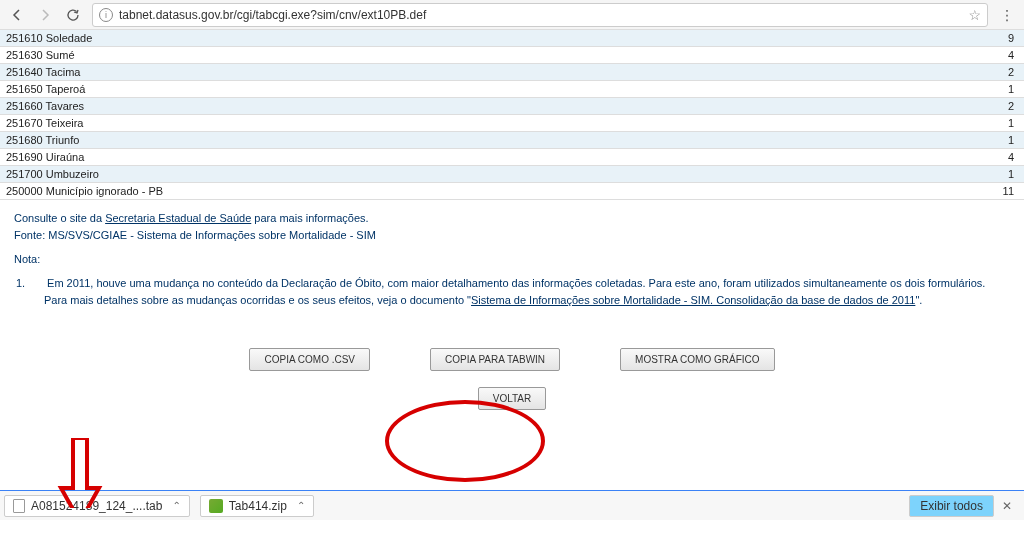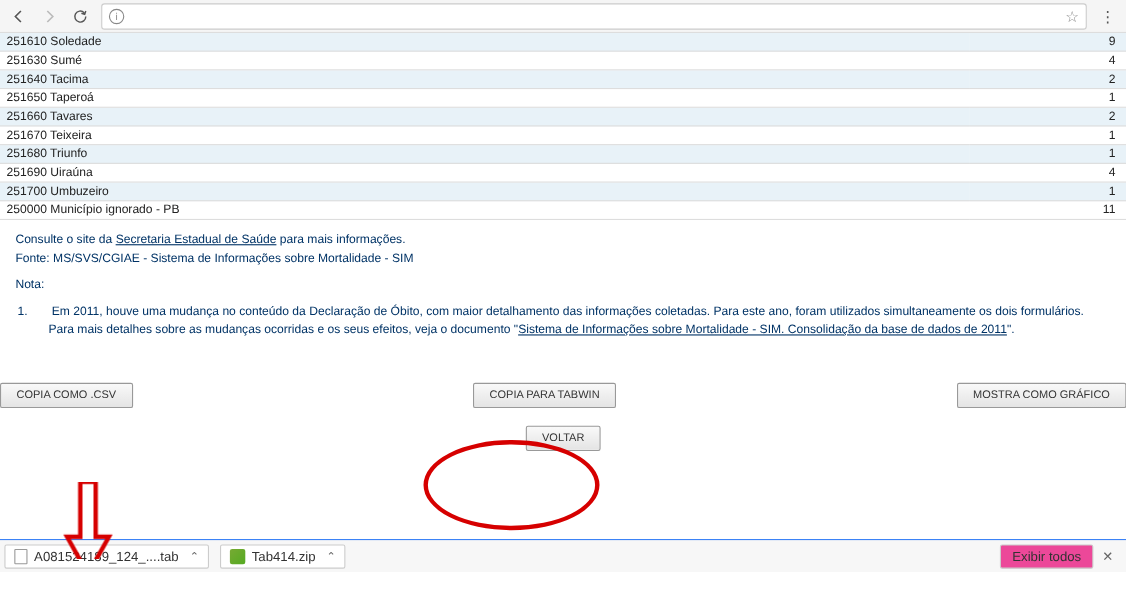--- a/index.html
+++ b/index.html
@@ -91,21 +91,21 @@
       padding: 4px 14px 20px 44px;
       color: #003366;
       font-size: 11px;
       line-height: 1.5;
     }
     .nota-list .num { display: inline-block; width: 28px; margin-left: -28px; }
     .nota-list a { color: #003366; text-decoration: underline; margin-top: 44px; }
     
     .button-row {
       display: flex;
-      justify-content: space-between;
+      justify-content: center;
       gap: 60px;
       padding: 20px 0 10px;
       position: relative;
     }
     .button-row2 {
       display: flex;
       justify-content: center;
       padding: 6px 0 20px;
       align-items: center;
     }
@@ -170,21 +170,21 @@
       background: linear-gradient(135deg,#7a3,#5a2);
       border-radius: 2px;
       display: inline-block;
       position: relative;
     }
     .chev { font-size: 10px; color: #666; margin-left: 4px; }
     .show-all {
       margin-left: auto;
       border: 1px solid #ccc;
       border-radius: 2px;
-      background: #ec4899;
+      background: #7dd3fc;
       padding: 3px 10px;
       cursor: pointer;
     }
     .close-dl { padding: 0 8px; color: #666; cursor: pointer; }
   </style>
 </head>
 <body>
 
 <div class="browser-bar">
   <div class="nav-btn">
@@ -197,20 +197,21 @@
         <path d="M5 2 L10 7 L5 12" stroke="#bbb" stroke-width="1.5" fill="none"></path>
       </svg>
   </div>
   <div class="nav-btn">
     <svg width="14" height="14" viewBox="0 0 14 14">
         <path d="M12 7 A5 5 0 1 1 10.5 3.5 M12 2 L11 5 L8 4" stroke="#555" stroke-width="1.3" fill="none"></path>
       </svg>
   </div>
   <div class="url-bar">
     <span class="info-icon">i</span>
+    <span>tabnet.datasus.gov.br/cgi/tabcgi.exe?sim/cnv/ext10PB.def</span>
     <span style="flex:1"></span>
     <span class="star-icon">☆</span>
   </div>
   <div class="menu-icon">⋮</div>
 </div>
 
 <div class="content">
   <table class="data-table">
     <tbody id="table-body">
         <tr>

